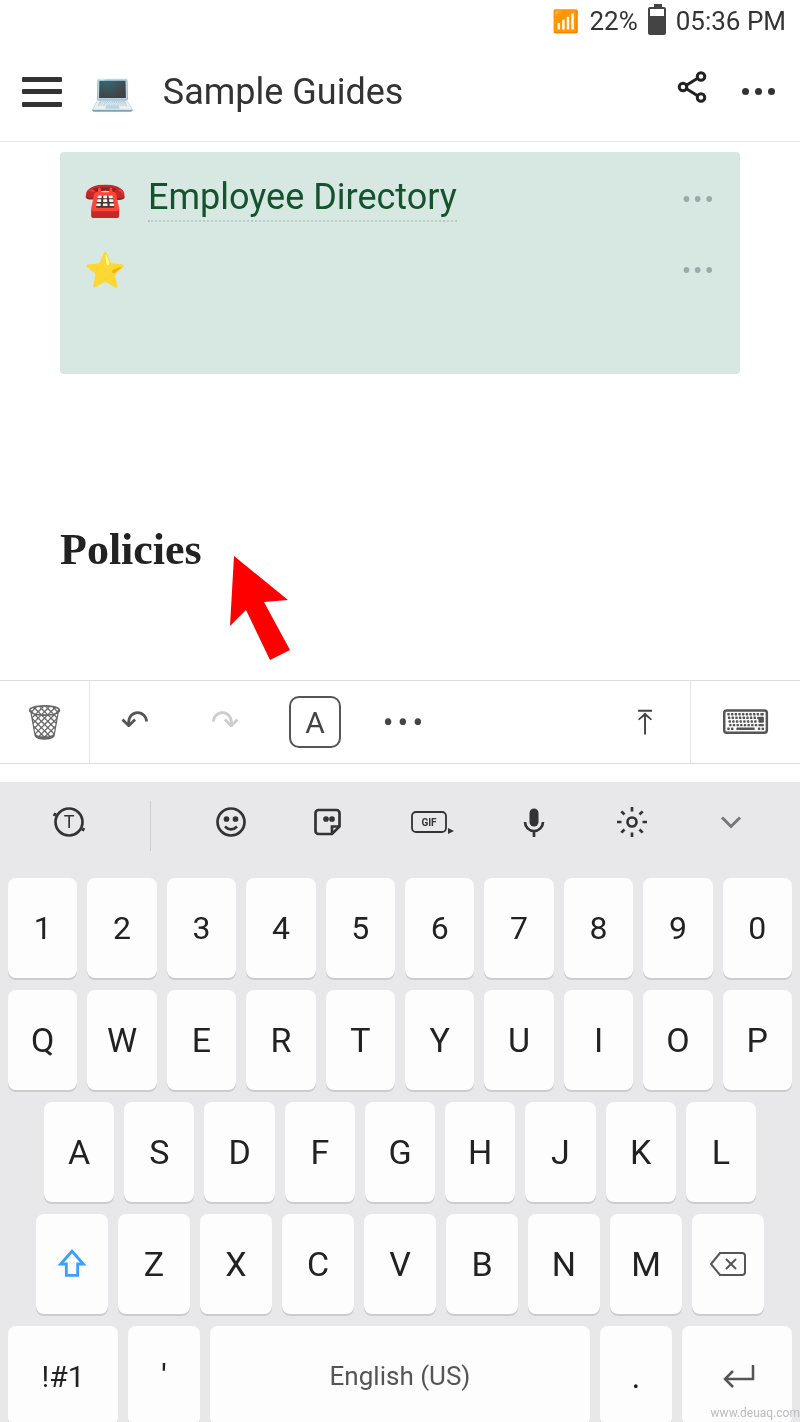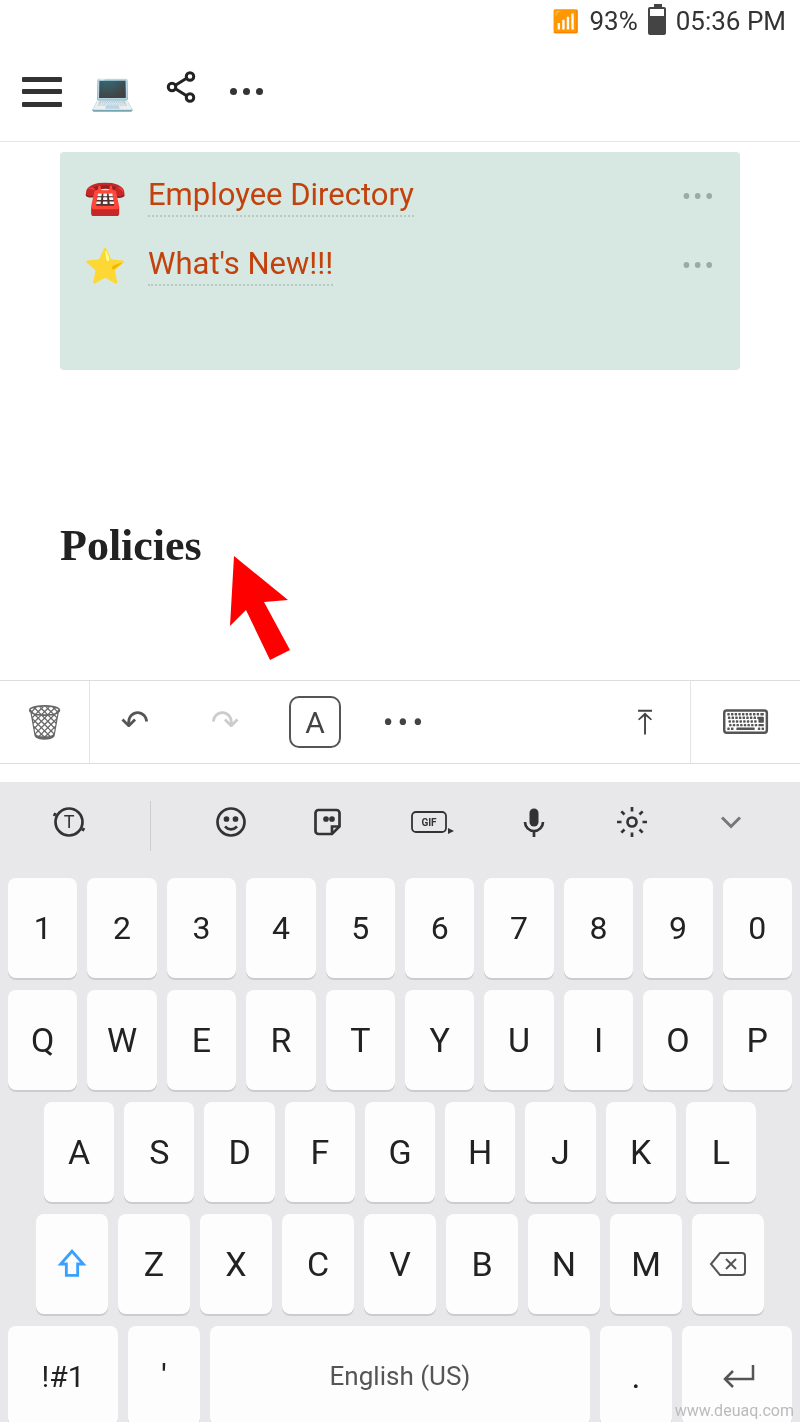--- a/index.html
+++ b/index.html
@@ -17,21 +17,21 @@
 .laptop-ico { font-size: 36px; }
 .app-title { font-size: 36px; color:#333; flex:1; }
 .share-ico, .more-ico { font-size: 36px; color:#222; cursor:pointer; }
 .dots3 { width:40px; display:flex; gap:6px; justify-content:center; }
 .dots3 span { width:7px; height:7px; background:#333; border-radius:50%; }
 
 .content { padding: 0 0 0 0; }
 .card { margin: 10px 60px 0 60px; background:#d6e8e1; border-radius:4px; padding: 10px 0 70px 0; }
 .row { display:flex; align-items:center; padding: 14px 24px; gap:20px; }
 .row .emoji { font-size: 34px; width: 44px; text-align:center; }
-.row .link { font-size: 31px; color:#c2410c; border-bottom: 2px dotted #b8c9c2; padding-bottom:2px; cursor:pointer; }
+.row .link { font-size: 36px; color:#14532d; border-bottom: 2px dotted #b8c9c2; padding-bottom:2px; cursor:pointer; }
 .row .rowdots { margin-left:auto; color:#9aa; font-size:28px; letter-spacing:2px; cursor:pointer; }
 
 .heading { font-size: 44px; font-weight: 700; color:#222; margin: 150px 0 0 60px; position:relative;font-family:Liberation Serif, serif; }
 .cursor-arrow { position:absolute; left:226px; top:552px; }
 
 .toolbar { position:absolute; top:680px; left:0; right:0; height:84px; border-top:1px solid #ddd; border-bottom:1px solid #ddd; display:flex; align-items:center; background:#fff; }
 .toolbar .tcell { flex: none; display:flex; align-items:center; justify-content:center; height:100%; }
 .tb-trash { width:90px; border-right:1px solid #e5e5e5; font-size:34px; color:#666; cursor:pointer;}
 .tb-undo, .tb-redo { width:90px; font-size:34px; color:#555; cursor:pointer;}
 .tb-redo { color:#ccc; }
@@ -55,39 +55,40 @@
 .krow.r2 .key { width:72px; }
 .krow.r3 .key { width:72px; }
 .key.wide { width:100px; }
 .key.shift svg { width:34px; height:34px; }
 .krow.r4 .key.sym { width:110px; font-size:30px; }
 .krow.r4 .key.apos { width:72px; }
 .krow.r4 .key.space { flex:1; font-size:26px; color:#555; background:#fdfdfd; }
 .krow.r4 .key.dot { width:72px; }
 .krow.r4 .key.enter { width:110px; }
 
-.watermark { position:absolute; bottom:2px; right:6px; font-size:16px; color:#bbb;margin-top:45px; }
+.watermark { position:absolute; bottom:2px; right:0; font-size:12px; color:#bbb;margin-top:45px; }
 </style>
 </head>
 <body>
 
 <div class="status-bar">
   <span class="sig">📶</span>
-  <span>93%</span>
+  <span>22%</span>
   <span class="battery"></span>
   <span>05:36 PM</span>
 </div>
 
 <div class="app-bar">
   <div class="hamburger">
       <span></span>
       <span></span>
       <span></span>
     </div>
   <span class="laptop-ico">💻</span>
+  <span class="app-title">Sample Guides</span>
   <span class="share-ico">
     <svg width="36" height="36" viewBox="0 0 24 24" fill="none" stroke="#222" stroke-width="2">
         <circle cx="18" cy="5" r="2.5"></circle>
         <circle cx="6" cy="12" r="2.5"></circle>
         <circle cx="18" cy="19" r="2.5"></circle>
         <line x1="8" y1="11" x2="16" y2="6"></line>
         <line x1="8" y1="13" x2="16" y2="18"></line>
       </svg>
   </span>
   <div class="dots3">
@@ -99,21 +100,20 @@
 
 <div class="content">
   <div class="card">
     <div class="row">
       <span class="emoji">☎️</span>
       <span class="link">Employee Directory</span>
       <span class="rowdots">•••</span>
     </div>
     <div class="row">
       <span class="emoji">⭐</span>
-      <span class="link">What's New!!!</span>
       <span class="rowdots">•••</span>
     </div>
   </div>
 
   <div class="heading">Policies</div>
 </div>
 
 <svg class="cursor-arrow" width="90" height="110" viewBox="0 0 90 110">
   <polygon points="8,4 62,48 38,50 64,98 44,108 20,58 4,74" fill="#ff0000"></polygon>
 </svg>

